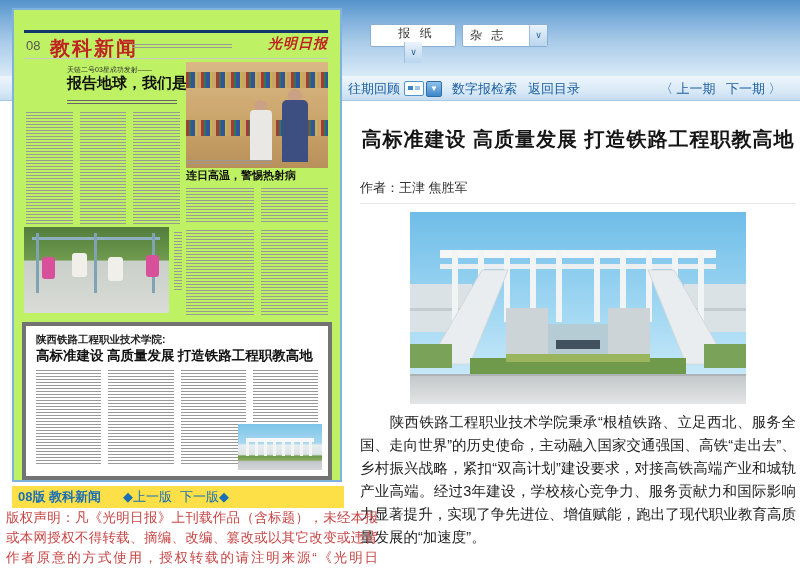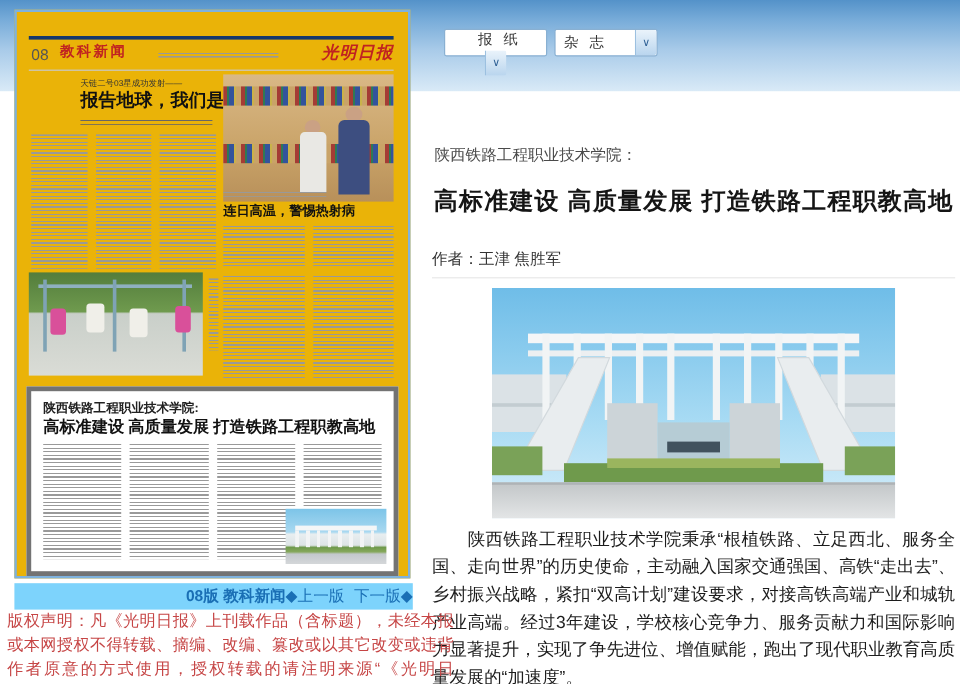--- a/index.html
+++ b/index.html
@@ -21,26 +21,26 @@
 
   
   .sel{position:absolute;top:24px;height:21px;width:84px;background:#fff;border:1px solid #89b0d2;border-radius:2px;
     display:flex;align-items:center;z-index:2;cursor:pointer;}
   .sel .txt{flex:1;font-size:12px;color:#333;padding-left:7px;letter-spacing:3px;}
   .sel .arr{width:17px;height:100%;border-left:1px solid #9cc0e0;background:linear-gradient(180deg,#eaf3fb,#b9d5ee);
     color:#2d5f94;font-size:9px;line-height:21px;text-align:center;border-radius:0 2px 2px 0;}
   .dateline{position:absolute;left:556px;top:27px;font-size:14px;font-weight:bold;color:#17365d;z-index:2;white-space:nowrap;}
 
   
-  .paper{position:absolute;left:12px;top:8px;width:326px;height:470px;background:#eab308;
+  .paper{position:absolute;left:12px;top:8px;width:326px;height:470px;background:#bef264;
     border:2px solid #7fb2dd;z-index:3;overflow:hidden;}
   .p-abs{position:absolute;}
   .navyrule{left:10px;top:20px;width:304px;height:3px;background:#14386b;}
   .p-pageno{left:12px;top:28px;font-size:13px;color:#555;}
-  .p-section{left:36px;top:25px;font-size:12px;font-weight:bold;color:#c02321;font-family:"Liberation Serif","DejaVu Serif",serif;letter-spacing:2px;}
+  .p-section{left:36px;top:25px;font-size:20px;font-weight:bold;color:#c02321;font-family:"Liberation Serif","DejaVu Serif",serif;letter-spacing:2px;}
   .p-hdr-smudge{left:118px;top:34px;width:100px;height:4px;}
   .p-logo{right:12px;top:25px;font-size:14px;font-weight:bold;font-style:italic;color:#c02321;
     font-family:"Liberation Serif","DejaVu Serif",serif;letter-spacing:1px;}
   .p-hdrline{left:10px;top:48px;width:304px;height:1px;background:#c9c9c9;}
 
   .p-kicker{left:53px;top:55px;font-size:7px;color:#333;}
   .p-headline{left:53px;top:64px;font-size:15px;font-weight:bold;color:#111;
     font-family:"Liberation Serif","DejaVu Serif",serif;white-space:nowrap;cursor:pointer;}
   .p-byline{left:53px;top:90px;width:110px;height:4px;}
 
@@ -79,24 +79,24 @@
   .rb-headline{position:absolute;left:10px;top:21px;width:286px;font-size:13.5px;font-weight:bold;color:#111;
     font-family:"Liberation Serif","DejaVu Serif",serif;white-space:nowrap;}
   .rb-cols{position:absolute;left:10px;top:44px;width:282px;height:96px;}
   .photo-mini{position:absolute;right:6px;bottom:6px;width:84px;height:46px;overflow:hidden;
     background:linear-gradient(180deg,#7cc4e8 0%,#a8d8f0 42%,#e8eef0 46%,#dde4e6 66%,#6f9a4c 70%,#86a85c 78%,#c3c8cc 82%,#d4d7d9 100%);}
   .mini-beam{position:absolute;left:8px;top:14px;width:68px;height:4px;background:#f4f6f7;}
   .mini-cols{position:absolute;left:8px;top:18px;width:68px;height:14px;
     background:repeating-linear-gradient(90deg,#f2f4f5 0 3px,transparent 3px 9px);}
 
   
-  .pager{position:absolute;left:12px;top:486px;width:332px;height:22px;background:#7dd3fc;
-    display:flex;align-items:center;font-size:13px;color:#1a6fb5;z-index:3;justify-content:flex-end;}
+  .pager{position:absolute;left:12px;top:486px;width:332px;height:22px;background:#fde047;
+    display:flex;align-items:center;font-size:13px;color:#1a6fb5;z-index:3;}
   .pager .lbl{font-weight:bold;margin-left:6px;}
-  .pager .nav{cursor:pointer;}
+  .pager .nav{margin-left:22px;cursor:pointer;}
   .pager .nav2{margin-left:8px;cursor:pointer;}
   .copyright{position:absolute;left:6px;top:508px;width:372px;font-size:13.5px;color:#c64545;
     line-height:20px;text-align:justify;z-index:3;}
 
   
   .art{position:absolute;left:360px;top:110px;width:436px;z-index:2;}
   .art-kicker{font-size:13px;color:#4a4a4a;margin:10px 0 0 2px;}
   .art-title{margin-top:16px;text-align:center;font-size:20px;font-weight:bold;color:#151515;letter-spacing:1px;}
   .art-meta{margin-top:26px;display:flex;justify-content:space-between;align-items:baseline;font-size:13px;}
   .art-author{color:#333;}
@@ -106,20 +106,29 @@
   .art-body{margin-top:7px;font-size:14.5px;line-height:23px;color:#1c1c1c;text-align:justify;}
   .art-body p{margin:0 0 10px 0;}
 </style>
 </head>
 <body>
 
 <div class="stage">
 
   <div class="hdr-gradient"></div>
 
+  <div class="tstrip">
+    <span class="tlink" style="left:348px;">往期回顾</span>
+    <span class="ico-cal"></span>
+    <span class="ico-dd">▼</span>
+    <span class="tlink" style="left:452px;">数字报检索</span>
+    <span class="tlink" style="left:528px;">返回目录</span>
+    <span class="tlink" style="left:660px;">〈 上一期</span>
+    <span class="tlink" style="left:726px;">下一期 〉</span>
+  </div>
 
   <div class="sel" style="left:370px;flex-direction:column;">
     <span class="txt">报 纸</span>
     <span class="arr">∨</span>
   </div>
   <div class="sel" style="left:462px;">
     <span class="txt">杂 志</span>
     <span class="arr">∨</span>
   </div>
 
@@ -191,21 +200,20 @@
 
   <div class="pager">
     <span class="lbl">08版 教科新闻</span>
     <span class="nav">◆上一版</span>
     <span class="nav2">下一版◆</span>
   </div>
 
   <div class="copyright">版权声明：凡《光明日报》上刊载作品（含标题），未经本报或本网授权不得转载、摘编、改编、篡改或以其它改变或违背作者原意的方式使用，授权转载的请注明来源“《光明日报》”。</div>
 
   <div class="art">
-    <div class="art-kicker">陕西铁路工程职业技术学院：</div>
     <div class="art-title">高标准建设 高质量发展 打造铁路工程职教高地</div>
     <div class="art-meta">
       <span class="art-author">作者：王津 焦胜军</span>
     </div>
     <div class="art-sep"></div>
 
     <svg class="art-photo" viewBox="0 0 336 192" xmlns="http://www.w3.org/2000/svg">
       <defs>
         <linearGradient id="sky" x1="0" y1="0" x2="0" y2="1">
           <stop offset="0" stop-color="#6fbde8"></stop>

